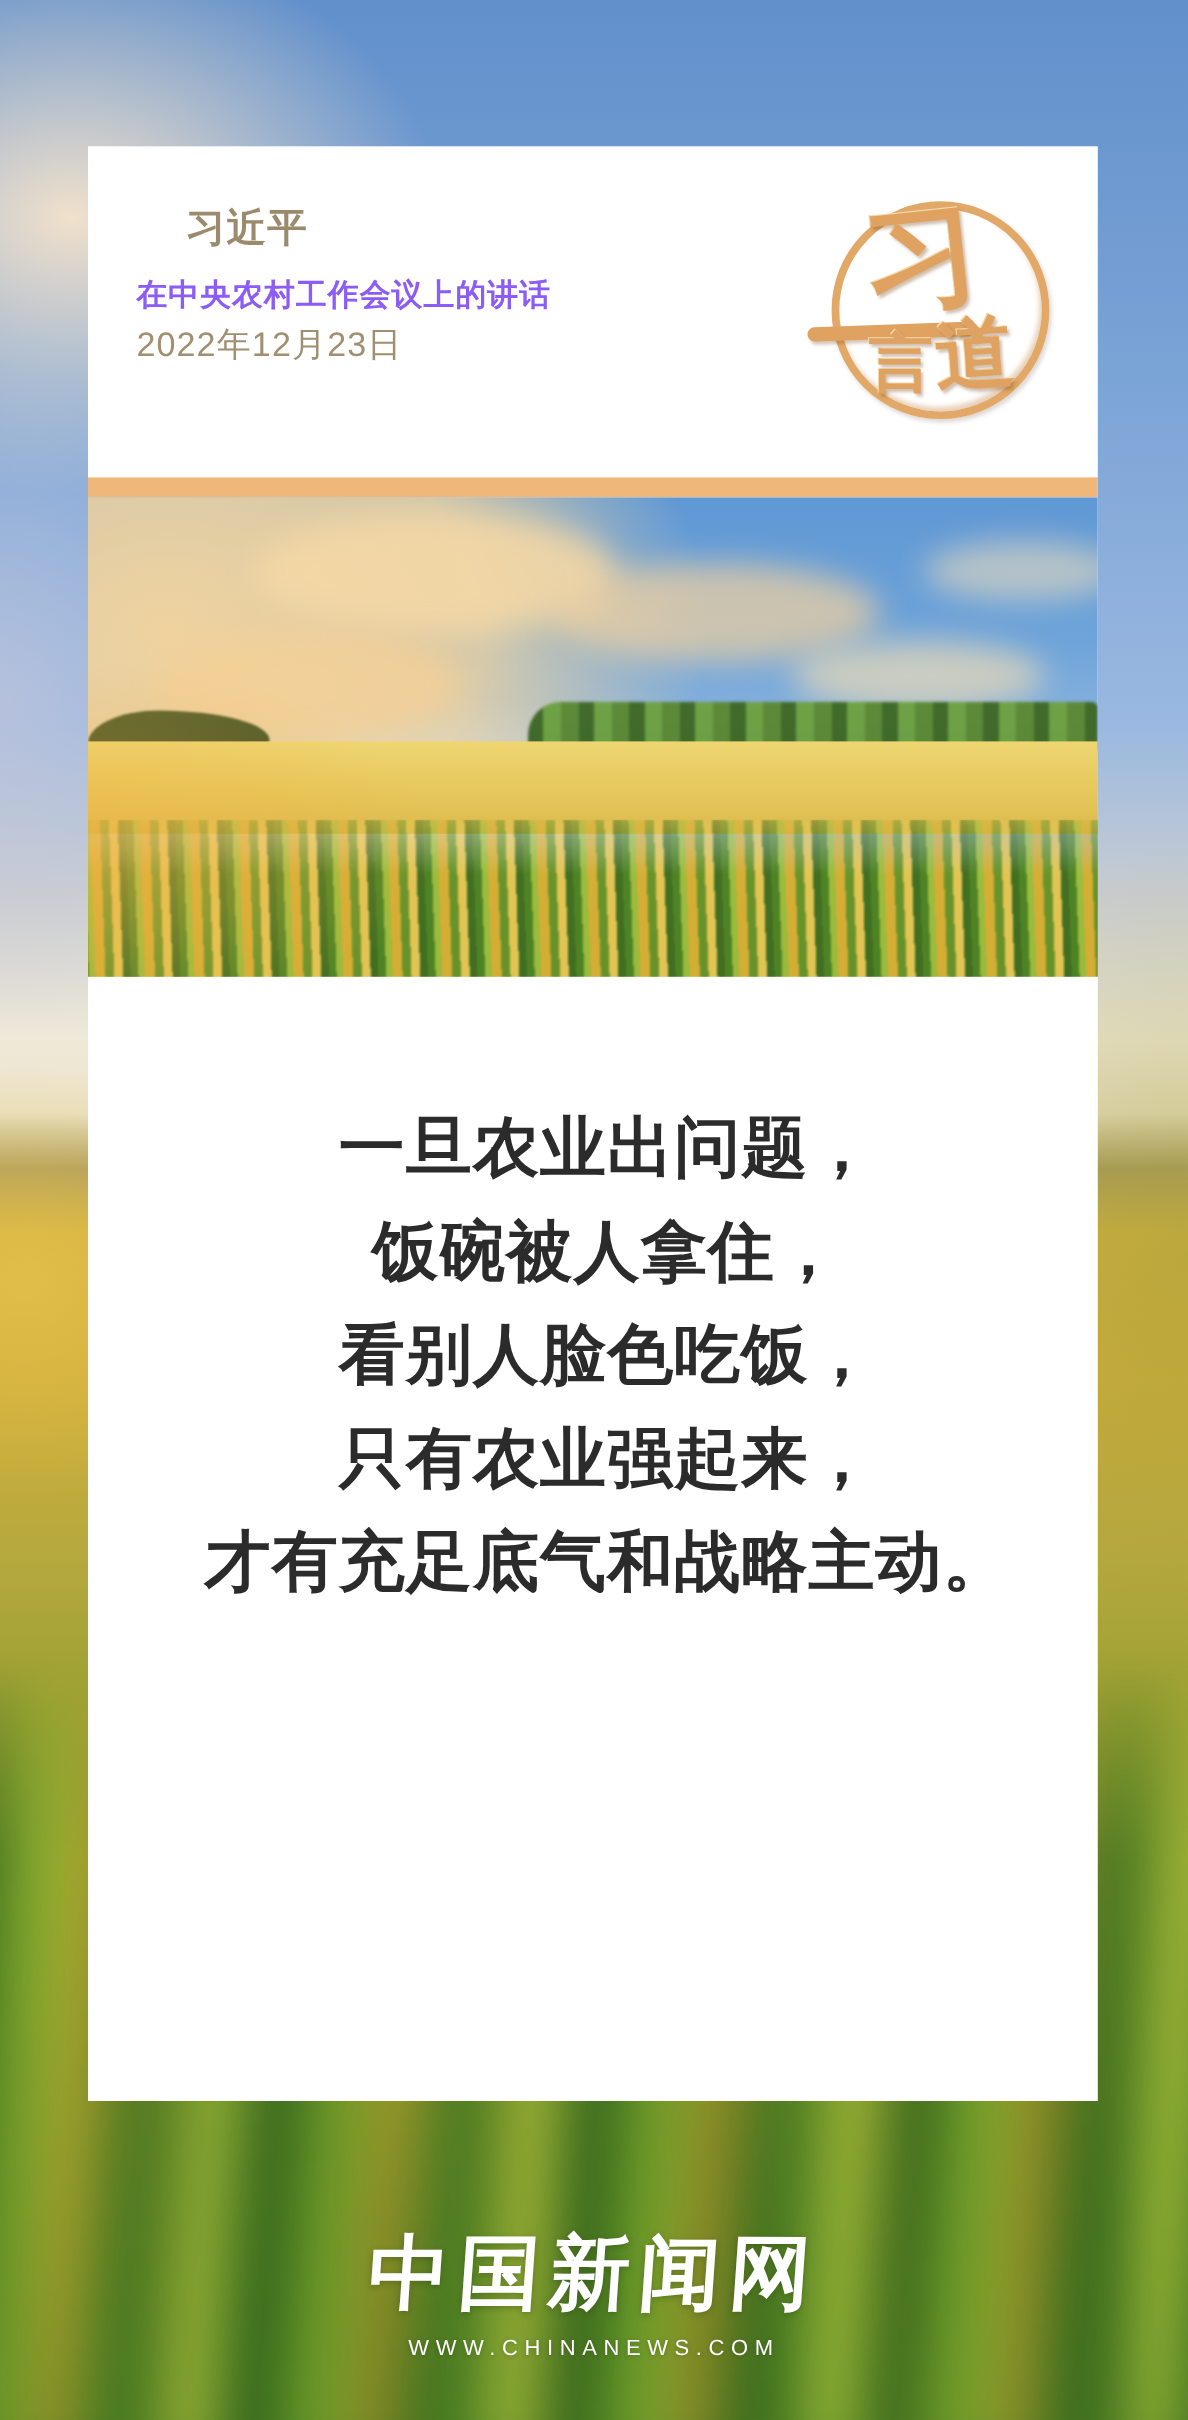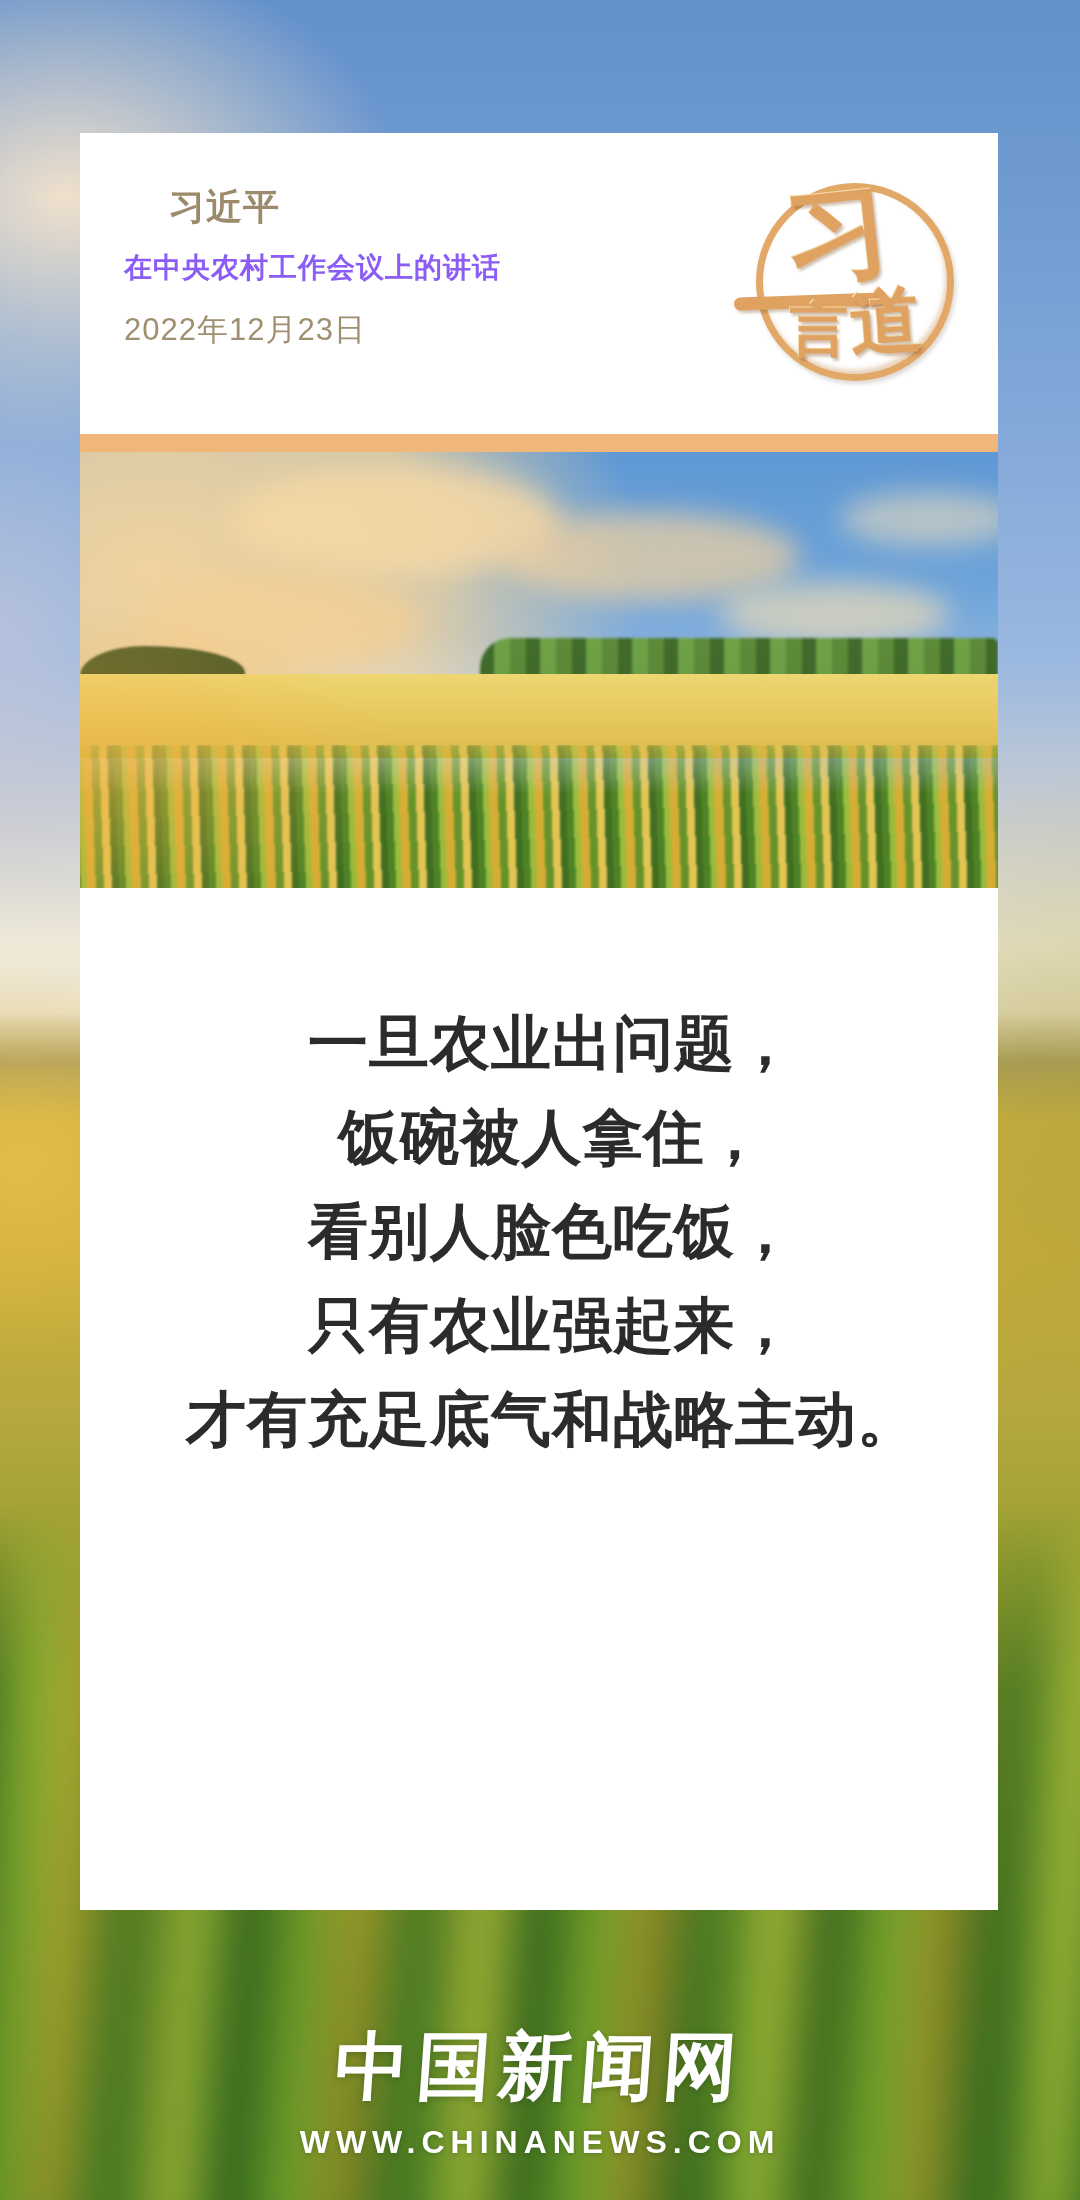--- a/index.html
+++ b/index.html
@@ -43,21 +43,21 @@
   }
   .speaker{
     position:absolute;left:44px;top:50px;
     font-size:36px;font-weight:bold;color:#9b8a6b;letter-spacing:1px;margin-left:45px;
   }
   .speech-title{
     position:absolute;left:44px;top:116px;
     font-size:28px;font-weight:bold;color:#8b5cf6;letter-spacing:1px;
   }
   .speech-date{
-    position:absolute;left:44px;top:176px;
+    position:absolute;left:44px;top:160px;
     font-size:31px;font-weight:normal;color:#a08f70;letter-spacing:1px;
   }
   
   .seal{position:absolute;left:676px;top:50px;width:198px;height:198px;}
   .seal-ring{
     position:absolute;inset:0;border-radius:50%;
     border:7px solid #e2a868;
     box-shadow:inset -2px -4px 5px rgba(190,120,50,.35), 2px 3px 4px rgba(60,40,20,.18);
   }
   .seal-ch{
@@ -129,21 +129,21 @@
   }
   
   .footer{position:absolute;left:0;top:2018px;width:100%;text-align:center;color:#ffffff;}
   .logo-cn{
     font-size:74px;font-weight:bold;letter-spacing:8px;
     font-family:"DejaVu Serif","Liberation Serif",serif;
     text-shadow:0 2px 6px rgba(40,60,20,.35);
     transform:skewX(-4deg);display:inline-block;
   }
   .logo-url{
-    margin-top:6px;font-size:32px;letter-spacing:6px;font-weight:bold;
+    margin-top:6px;font-size:20px;letter-spacing:6px;font-weight:normal;
     text-shadow:0 1px 4px rgba(40,60,20,.35);
   }
 </style>
 </head>
 <body>
 
 <div class="page-bg"></div>
 <div class="bg-streaks"></div>
 
 <div class="card">

